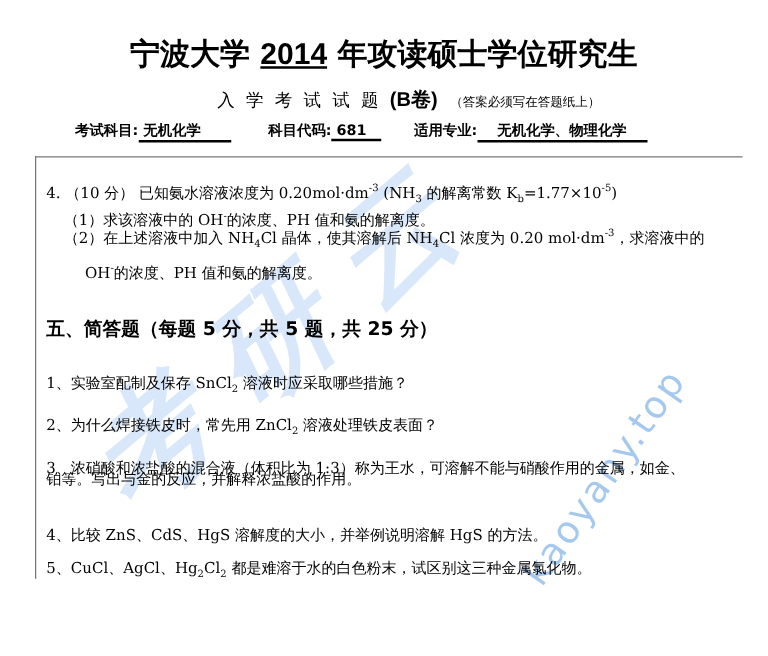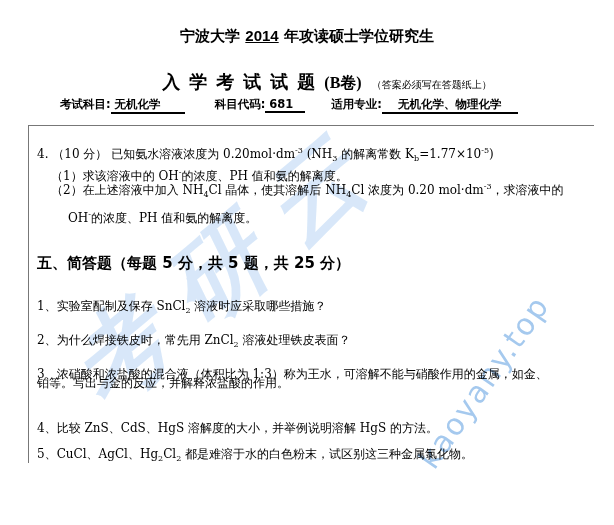--- a/index.html
+++ b/index.html
@@ -3,36 +3,36 @@
   <meta charset="utf-8">
   <style>
     html, body { margin: 0; padding: 0; background: #ffffff; }
     body {
       width: 614px; height: 525px; position: relative; overflow: hidden;
       font-family: "DejaVu Serif", "Liberation Serif", serif;
       color: #000;
     }
     .title {
       position: absolute; top: 27px; left: 0; width: 614px;
-      text-align: center; font-size: 15px; font-weight: bold;
+      text-align: center; font-size: 24px; font-weight: bold;
       font-family: "DejaVu Sans", "Liberation Sans", sans-serif;
       letter-spacing: 0px;
     }
     .title .year { text-decoration: underline; font-family: "Liberation Sans", sans-serif; font-weight: bold; }
     .subtitle {
       position: absolute; top: 70px; left: 0; width: 614px;
       text-align: center; padding-left: 40px; box-sizing: border-box;
     }
     .subtitle .main {
-      font-size: 18px; font-weight: bold; letter-spacing: 9px;
+      font-size: 14px; font-weight: normal; letter-spacing: 9px;
       font-family: "DejaVu Sans", "Liberation Sans", sans-serif;
     }
     .subtitle .vol {
       font-size: 16px; font-weight: bold; letter-spacing: 0;
-      font-family: Liberation Serif, serif;
+      font-family: Liberation Sans, sans-serif;
     }
     .subtitle .note {
       font-size: 10px; margin-left: 10px; font-family: Liberation Mono, monospace;
     }
     .info-row {
       position: absolute; top: 97px; left: 60px;
       font-size: 11.5px; font-weight: bold;
       font-family: "DejaVu Sans", "Liberation Sans", sans-serif;
       white-space: nowrap;
     }

